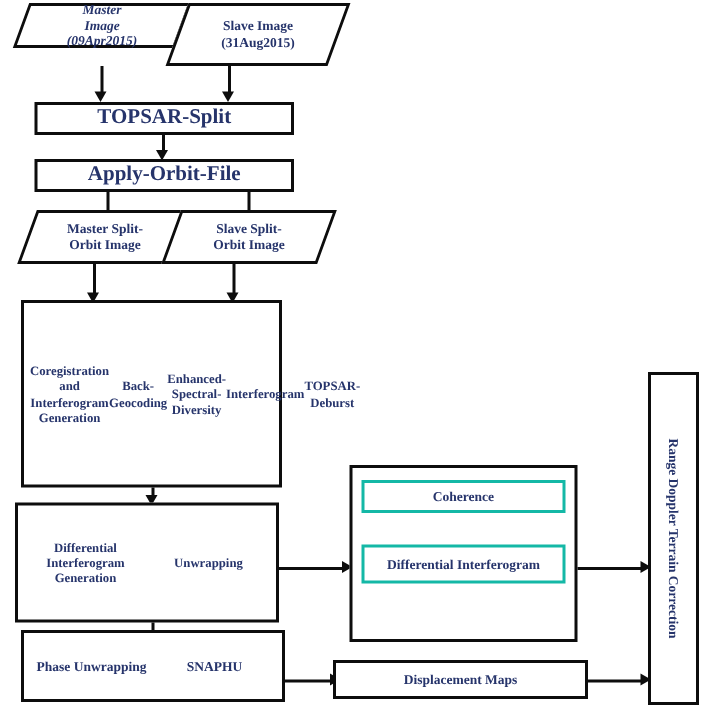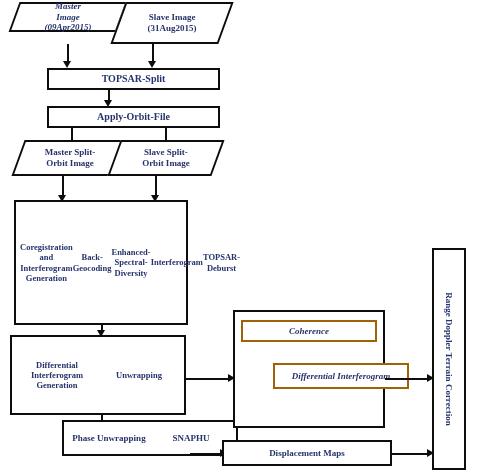--- a/index.html
+++ b/index.html
@@ -26,22 +26,21 @@
     color:#26346b;
     font-weight:bold;
     text-align:center;
     line-height:1.18;
     background:#ffffff;
   }
   .rect{
     border:2.2px solid #0d0d0d;
   }
   .rect-thin{
-    border:2px solid #a16207;
-    font-style:italic;
+    border:2px solid #14b8a6;
   }
   
   .para{
     position:absolute;
     box-sizing:border-box;
   }
   .para .skewbox{
     position:absolute;
     inset:0;
     border:2.2px solid #0d0d0d;
@@ -97,21 +96,21 @@
     border-top:7px solid #0d0d0d;
   }
   .arr-r{
     position:absolute;width:0;height:0;
     border-top:4.5px solid transparent;
     border-bottom:4.5px solid transparent;
     border-left:7px solid #0d0d0d;
   }
   .f9{font-size:9px;}
   .f85{font-size:8.5px;}
-  .f10{font-size:10px;margin-left:24px;}
+  .f10{font-size:14px;}
 </style>
 </head>
 <body>
 
 <div id="canvas">
 
   <div class="para" style="left:14px;top:2px;width:108px;height:30px;font-style:italic;">
     <div class="skewbox"></div>
     <div class="ptext f9">
       <span>Master</span>
@@ -186,38 +185,38 @@
       <span class="ln f85">Differential Interferogram Generation</span>
       <span class="ln f85">Unwrapping</span>
     </div>
   </div>
 
   <div class="ln-h" style="left:186px;top:378px;width:44px;"></div>
   <div class="arr-r" style="left:228px;top:374px;"></div>
 
   <div class="ln-v" style="left:101px;top:415px;height:8px;"></div>
 
-  <div class="node rect" style="left:14px;top:420px;width:176px;height:36px;margin-left:48px;">
+  <div class="node rect" style="left:14px;top:420px;width:176px;height:48px;">
     <div class="stack" style="justify-content:space-evenly;">
       <span class="ln f9">Phase Unwrapping</span>
       <span class="ln f9">SNAPHU</span>
     </div>
   </div>
 
   <div class="ln-h" style="left:190px;top:453px;width:32px;"></div>
   <div class="arr-r" style="left:220px;top:449px;"></div>
 
   <div class="node rect" style="left:233px;top:310px;width:152px;height:118px;justify-content:flex-start;">
   </div>
 
   <div class="node rect-thin f9" style="left:241px;top:320px;width:136px;height:22px;">
     <span>Coherence</span>
   </div>
 
-  <div class="node rect-thin f9" style="left:241px;top:363px;width:136px;height:26px;margin-left:32px;">
+  <div class="node rect-thin f9" style="left:241px;top:363px;width:136px;height:26px;">
     <span>Differential Interferogram</span>
   </div>
 
   <div class="ln-h" style="left:385px;top:378px;width:44px;"></div>
   <div class="arr-r" style="left:427px;top:374px;"></div>
 
   <div class="node rect f9" style="left:222px;top:440px;width:170px;height:26px;font-family:Liberation Serif, serif;">
     <span>Displacement Maps</span>
   </div>
 

